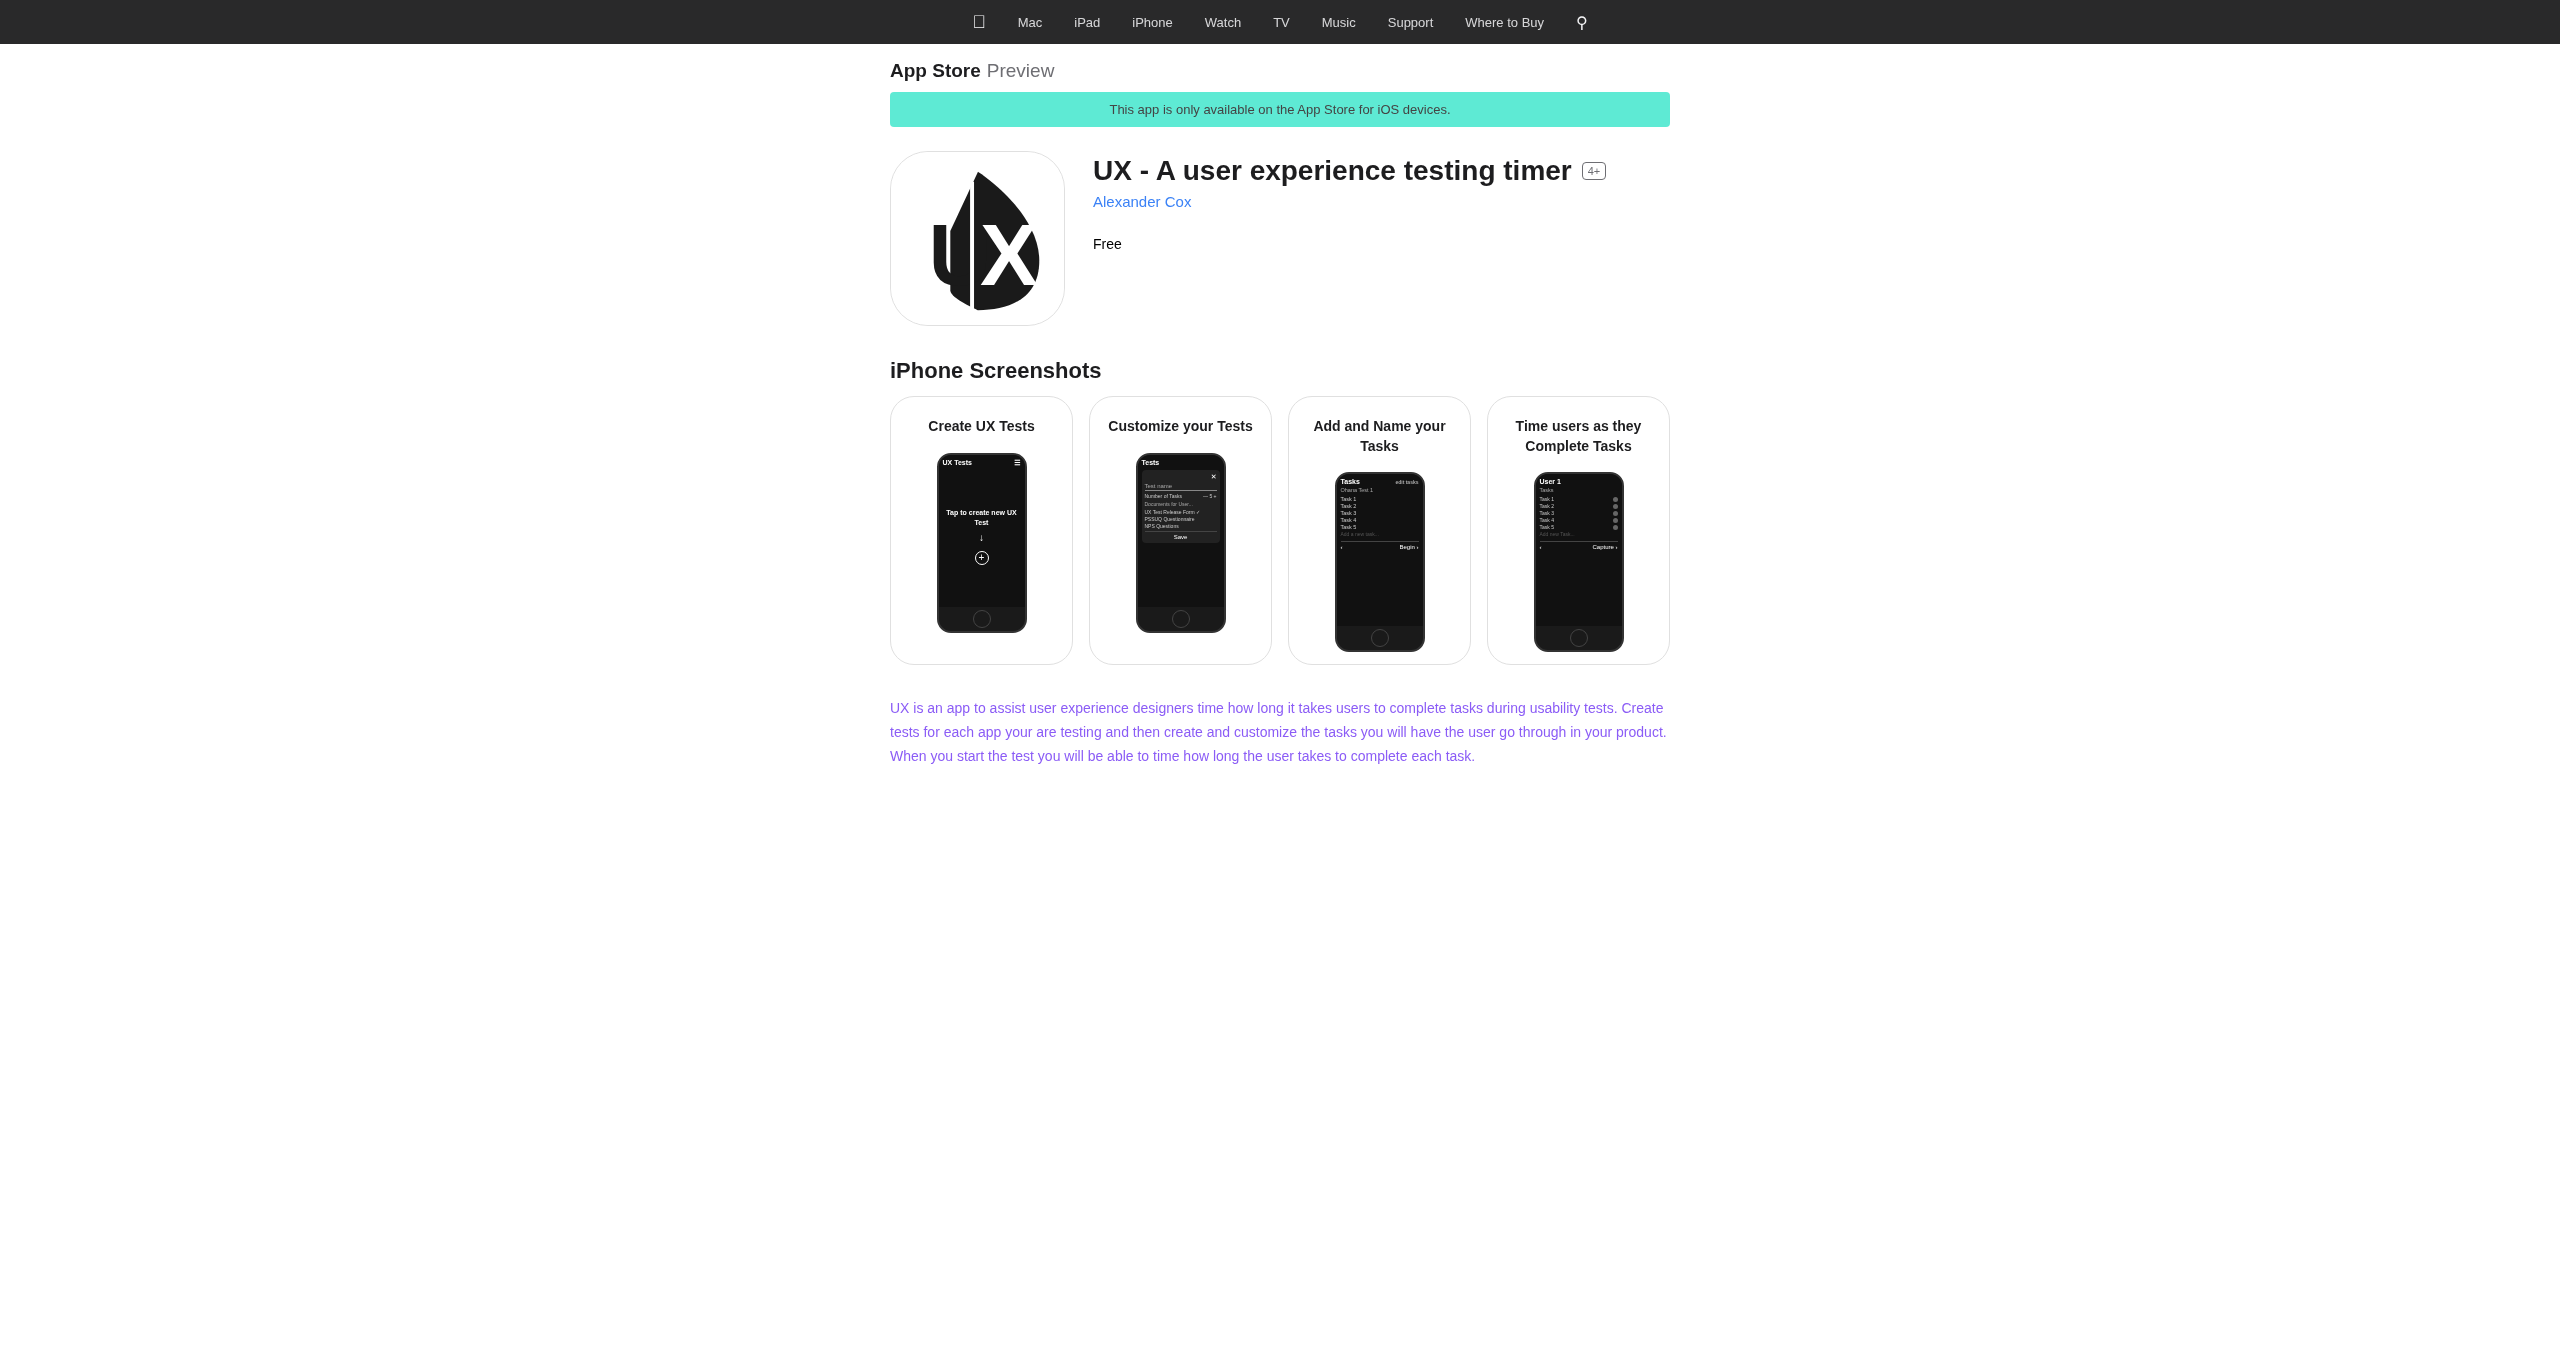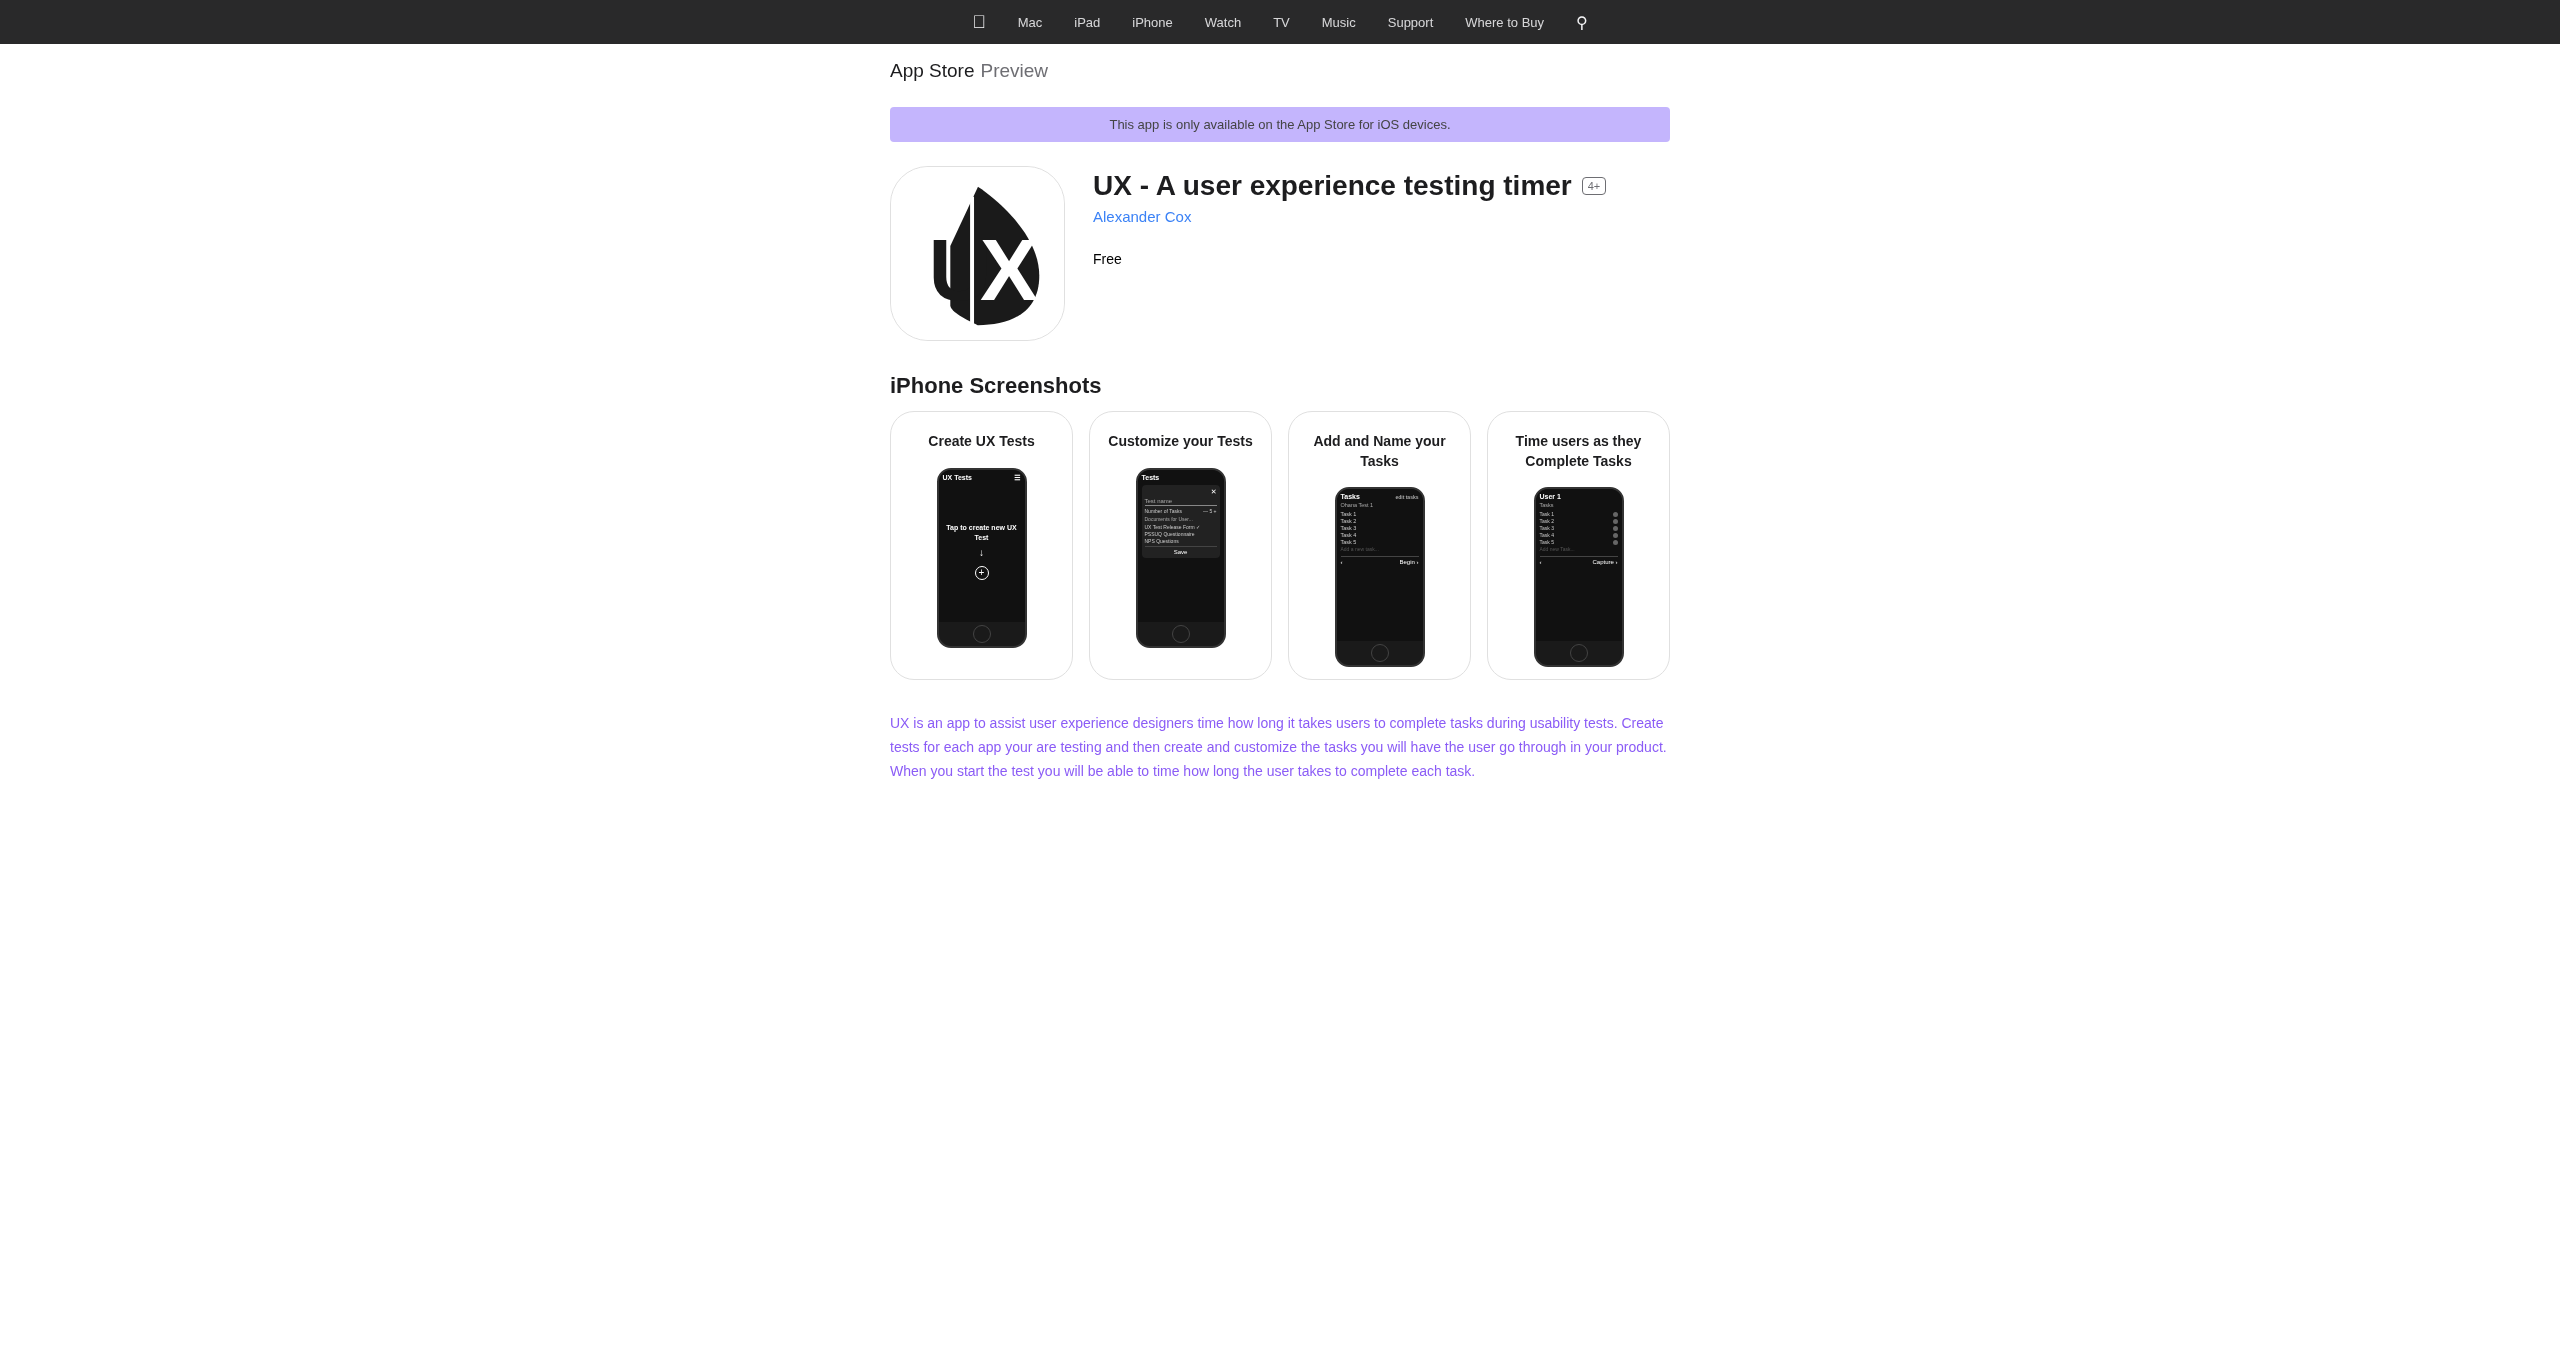--- a/index.html
+++ b/index.html
@@ -38,38 +38,38 @@
     .breadcrumb {
       padding: 16px 0 10px 0;
       max-width: 780px;
       margin: 0 auto;
       display: flex;
       align-items: center;
       gap: 6px;
     }
     .breadcrumb-appstore {
       font-size: 19px;
-      font-weight: 400;
+      font-weight: 700;
       color: #1d1d1f;
     }
     .breadcrumb-preview {
       font-size: 19px;
       color: #6e6e73;
       font-weight: 400;
     }
 
     
     .availability-banner {
-      background: #c4b5fd;
+      background: #5eead4;
       text-align: center;
       padding: 10px;
       font-size: 13px;
       color: #444;
       max-width: 780px;
-      margin: 15px auto 24px auto;
+      margin: 0 auto 24px auto;
       border-radius: 4px;
     }
 
     
     .app-header {
       max-width: 780px;
       margin: 0 auto 32px auto;
       display: flex;
       align-items: flex-start;
       gap: 28px;

